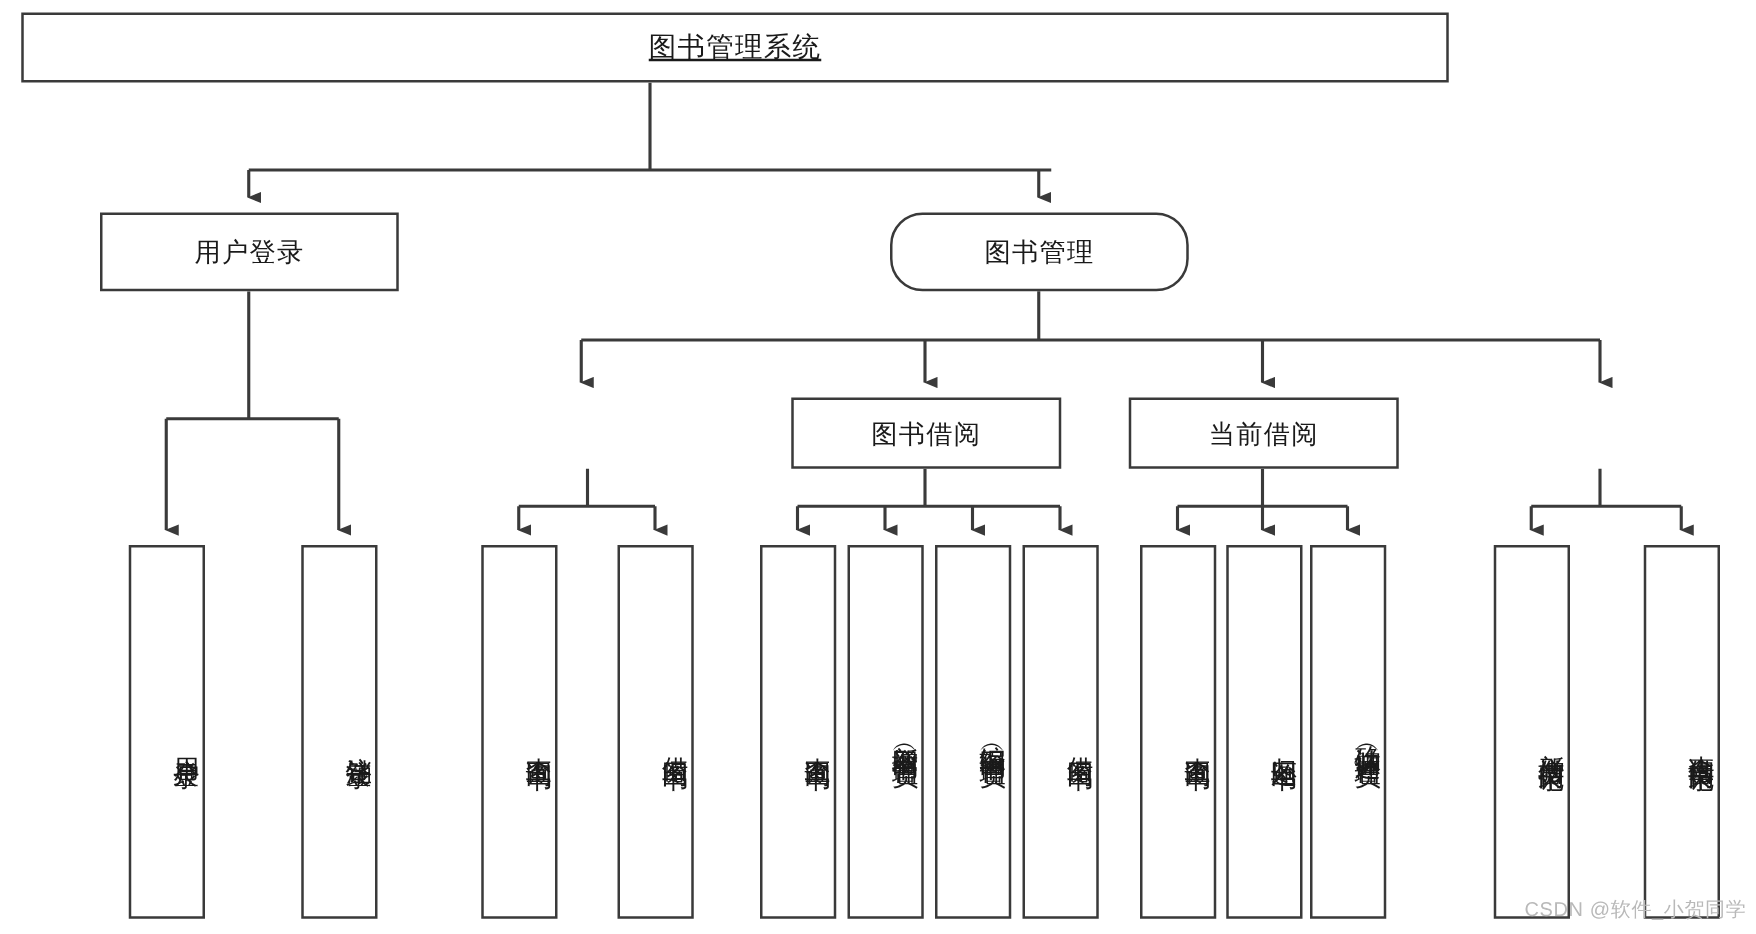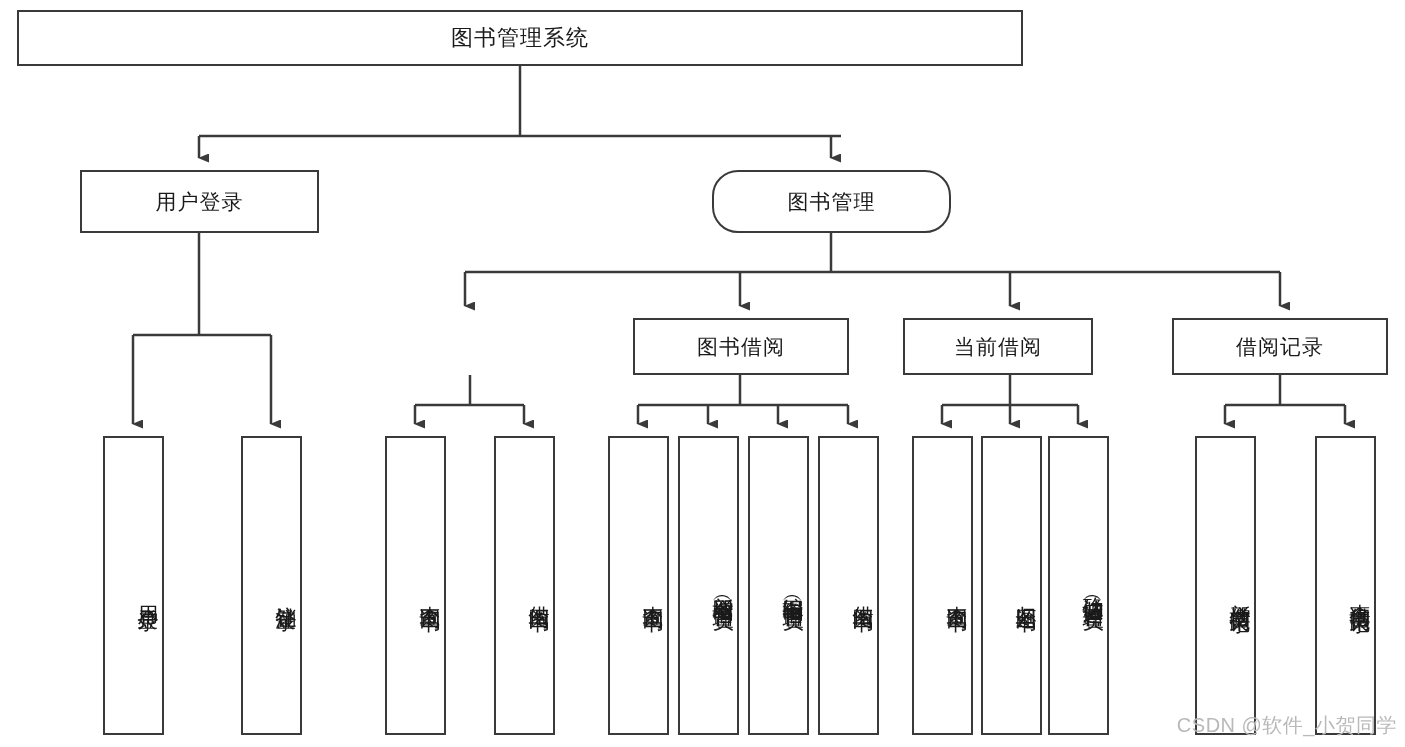--- a/index.html
+++ b/index.html
@@ -51,21 +51,21 @@
     left: 0;
     top: 0;
     width: 1405px;
     height: 747px;
     pointer-events: none;
   }
   .watermark {
     position: absolute;
     right: 8px;
     bottom: 8px;
-    font-size: 20px;
+    font-size: 16px;
     color: #b9b9b9;
     white-space: nowrap;
     letter-spacing: 0.5px;
   }
 </style>
 </head>
 <body>
 
 <div id="canvas">
 
@@ -112,28 +112,27 @@
       <path d="M1010,405 L1010,424" marker-end="url(#arrow)"></path>
       <path d="M1078,405 L1078,424" marker-end="url(#arrow)"></path>
 
       <path d="M1280,375 L1280,405"></path>
       <path d="M1225,405 L1345,405"></path>
       <path d="M1225,405 L1225,424" marker-end="url(#arrow)"></path>
       <path d="M1345,405 L1345,424" marker-end="url(#arrow)"></path>
     </g>
   </svg>
 
-  <div class="node horiz root" style="left:17px; top:10px; width:1006px; height:56px;">图书管理系统</div>
+  <div class="node horiz root" style="left:17px; top:10px; width:1142px; height:56px;text-decoration:underline;">图书管理系统</div>
 
   <div class="node horiz" style="left:80px; top:170px; width:239px; height:63px;">用户登录</div>
   <div class="node horiz" style="left:712px; top:170px; width:239px; height:63px;border-radius:26px;">图书管理</div>
 
   <div class="node horiz" style="left:633px; top:318px; width:216px; height:57px;text-align:center;">图书借阅</div>
-  <div class="node horiz" style="left:903px; top:318px; width:190px; height:57px;">当前借阅</div>
-  <div class="node horiz" style="left:1172px; top:318px; width:216px; height:57px;">借阅记录</div>
+  <div class="node horiz" style="left:903px; top:318px; width:216px; height:57px;">当前借阅</div>
 
   <div class="node vert" style="left:103px; top:436px; width:61px; height:299px;">用户登录</div>
   <div class="node vert" style="left:241px; top:436px; width:61px; height:299px;">注销登录</div>
 
   <div class="node vert" style="left:385px; top:436px; width:61px; height:299px;">查询图书</div>
   <div class="node vert" style="left:494px; top:436px; width:61px; height:299px;">借阅图书</div>
 
   <div class="node vert" style="left:608px; top:436px; width:61px; height:299px;">查询图书</div>
   <div class="node vert tall-text" style="left:678px; top:436px; width:61px; height:299px;">新增图书（管理员）</div>
   <div class="node vert tall-text" style="left:748px; top:436px; width:61px; height:299px;">编辑图书（管理员）</div>

